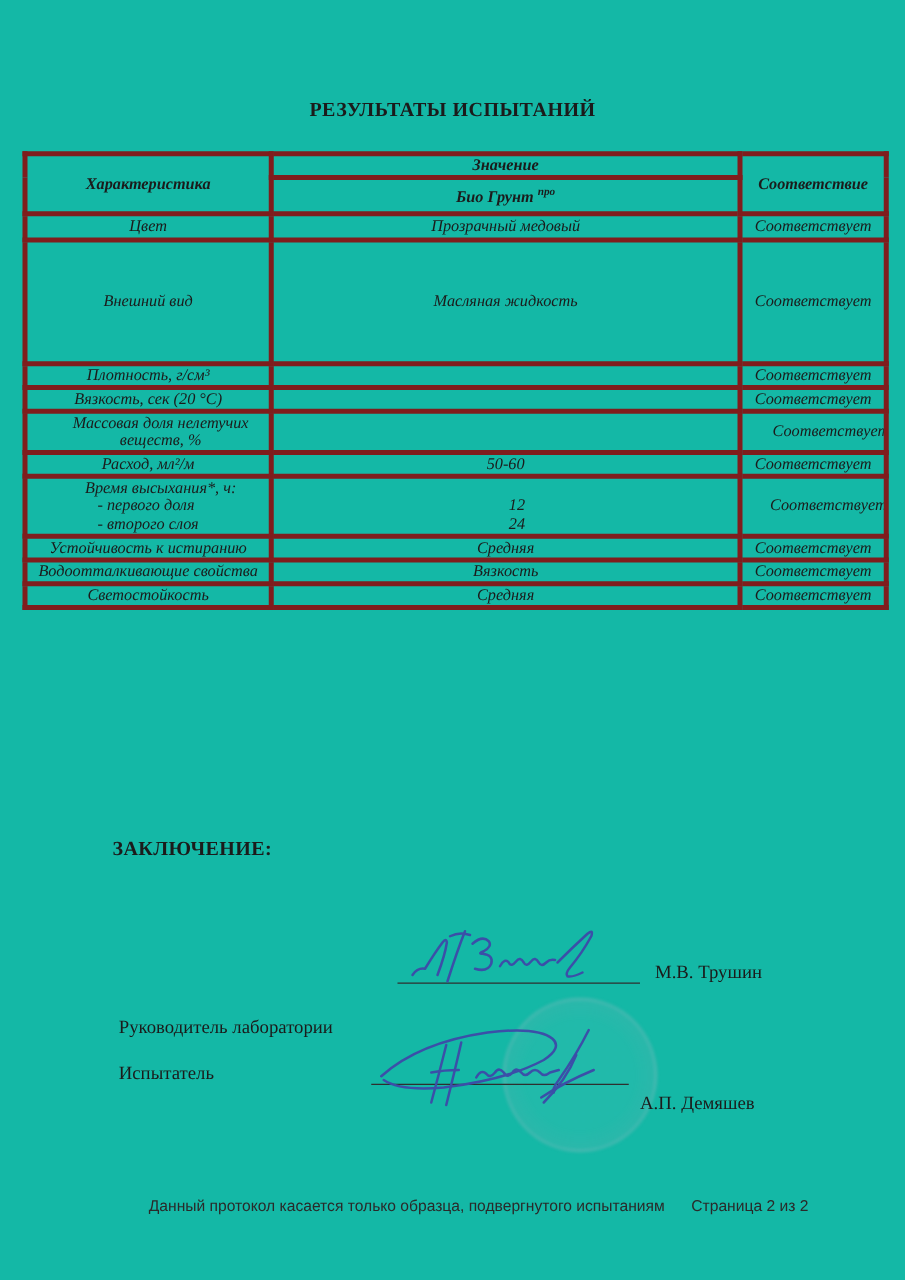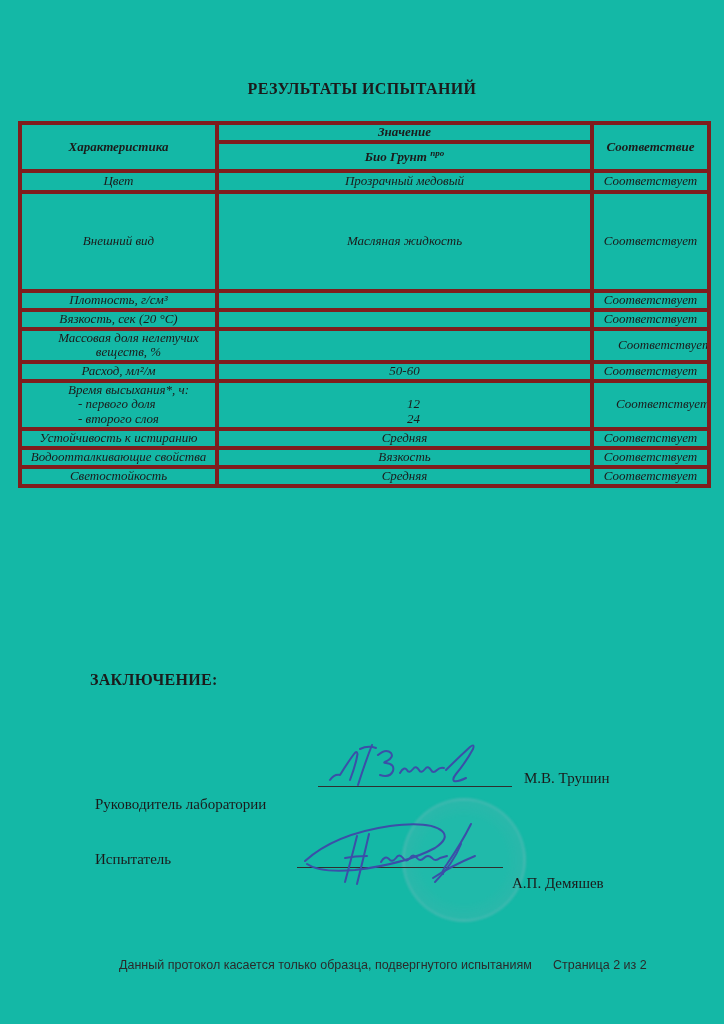--- a/index.html
+++ b/index.html
@@ -146,21 +146,21 @@
         <td>Средняя</td>
         <td>Соответствует</td>
       </tr>
     </tbody>
   </table>
 
   <div class="conclusion-heading">ЗАКЛЮЧЕНИЕ:</div>
 
   <div class="stamp"></div>
 
-  <div class="sig-label" style="top:796px; left:95px;">Руководитель лаборатории</div>
+  <div class="sig-label" style="top:814px; left:95px;">Руководитель лаборатории</div>
   <div class="sig-line" style="top:770px; left:318px; width:194px; height:16px;"></div>
   <svg class="sig-svg" style="top:740px; left:320px;" width="200" height="50" viewBox="0 0 200 50">
     <path d="M10,40 Q14,34 20,35 Q28,22 34,14 Q37,10 37.5,14 Q36,24 30,40"></path>
     <path d="M52,5 Q46,20 38,45"></path>
     <path d="M40,9 Q48,5 56,8"></path>
     <path d="M58,15 Q66,8 71,13 Q74,17 67,21 Q62,23 66,23 Q75,24 73,31 Q70,38 60,35"></path>
     <path d="M80,33 Q84,26 87,30 Q89,34 93,29 Q96,25 99,30 Q101,34 105,29 Q108,25 111,30 Q113,34 117,30 Q120,27 124,28"></path>
     <path d="M126,30 Q138,18 150,7 Q155,3 153,9 Q146,22 136,34 Q132,39 134,41 Q138,42 146,38"></path>
   </svg>
   <div class="sig-name" style="top:770px; left:524px;">М.В. Трушин</div>

